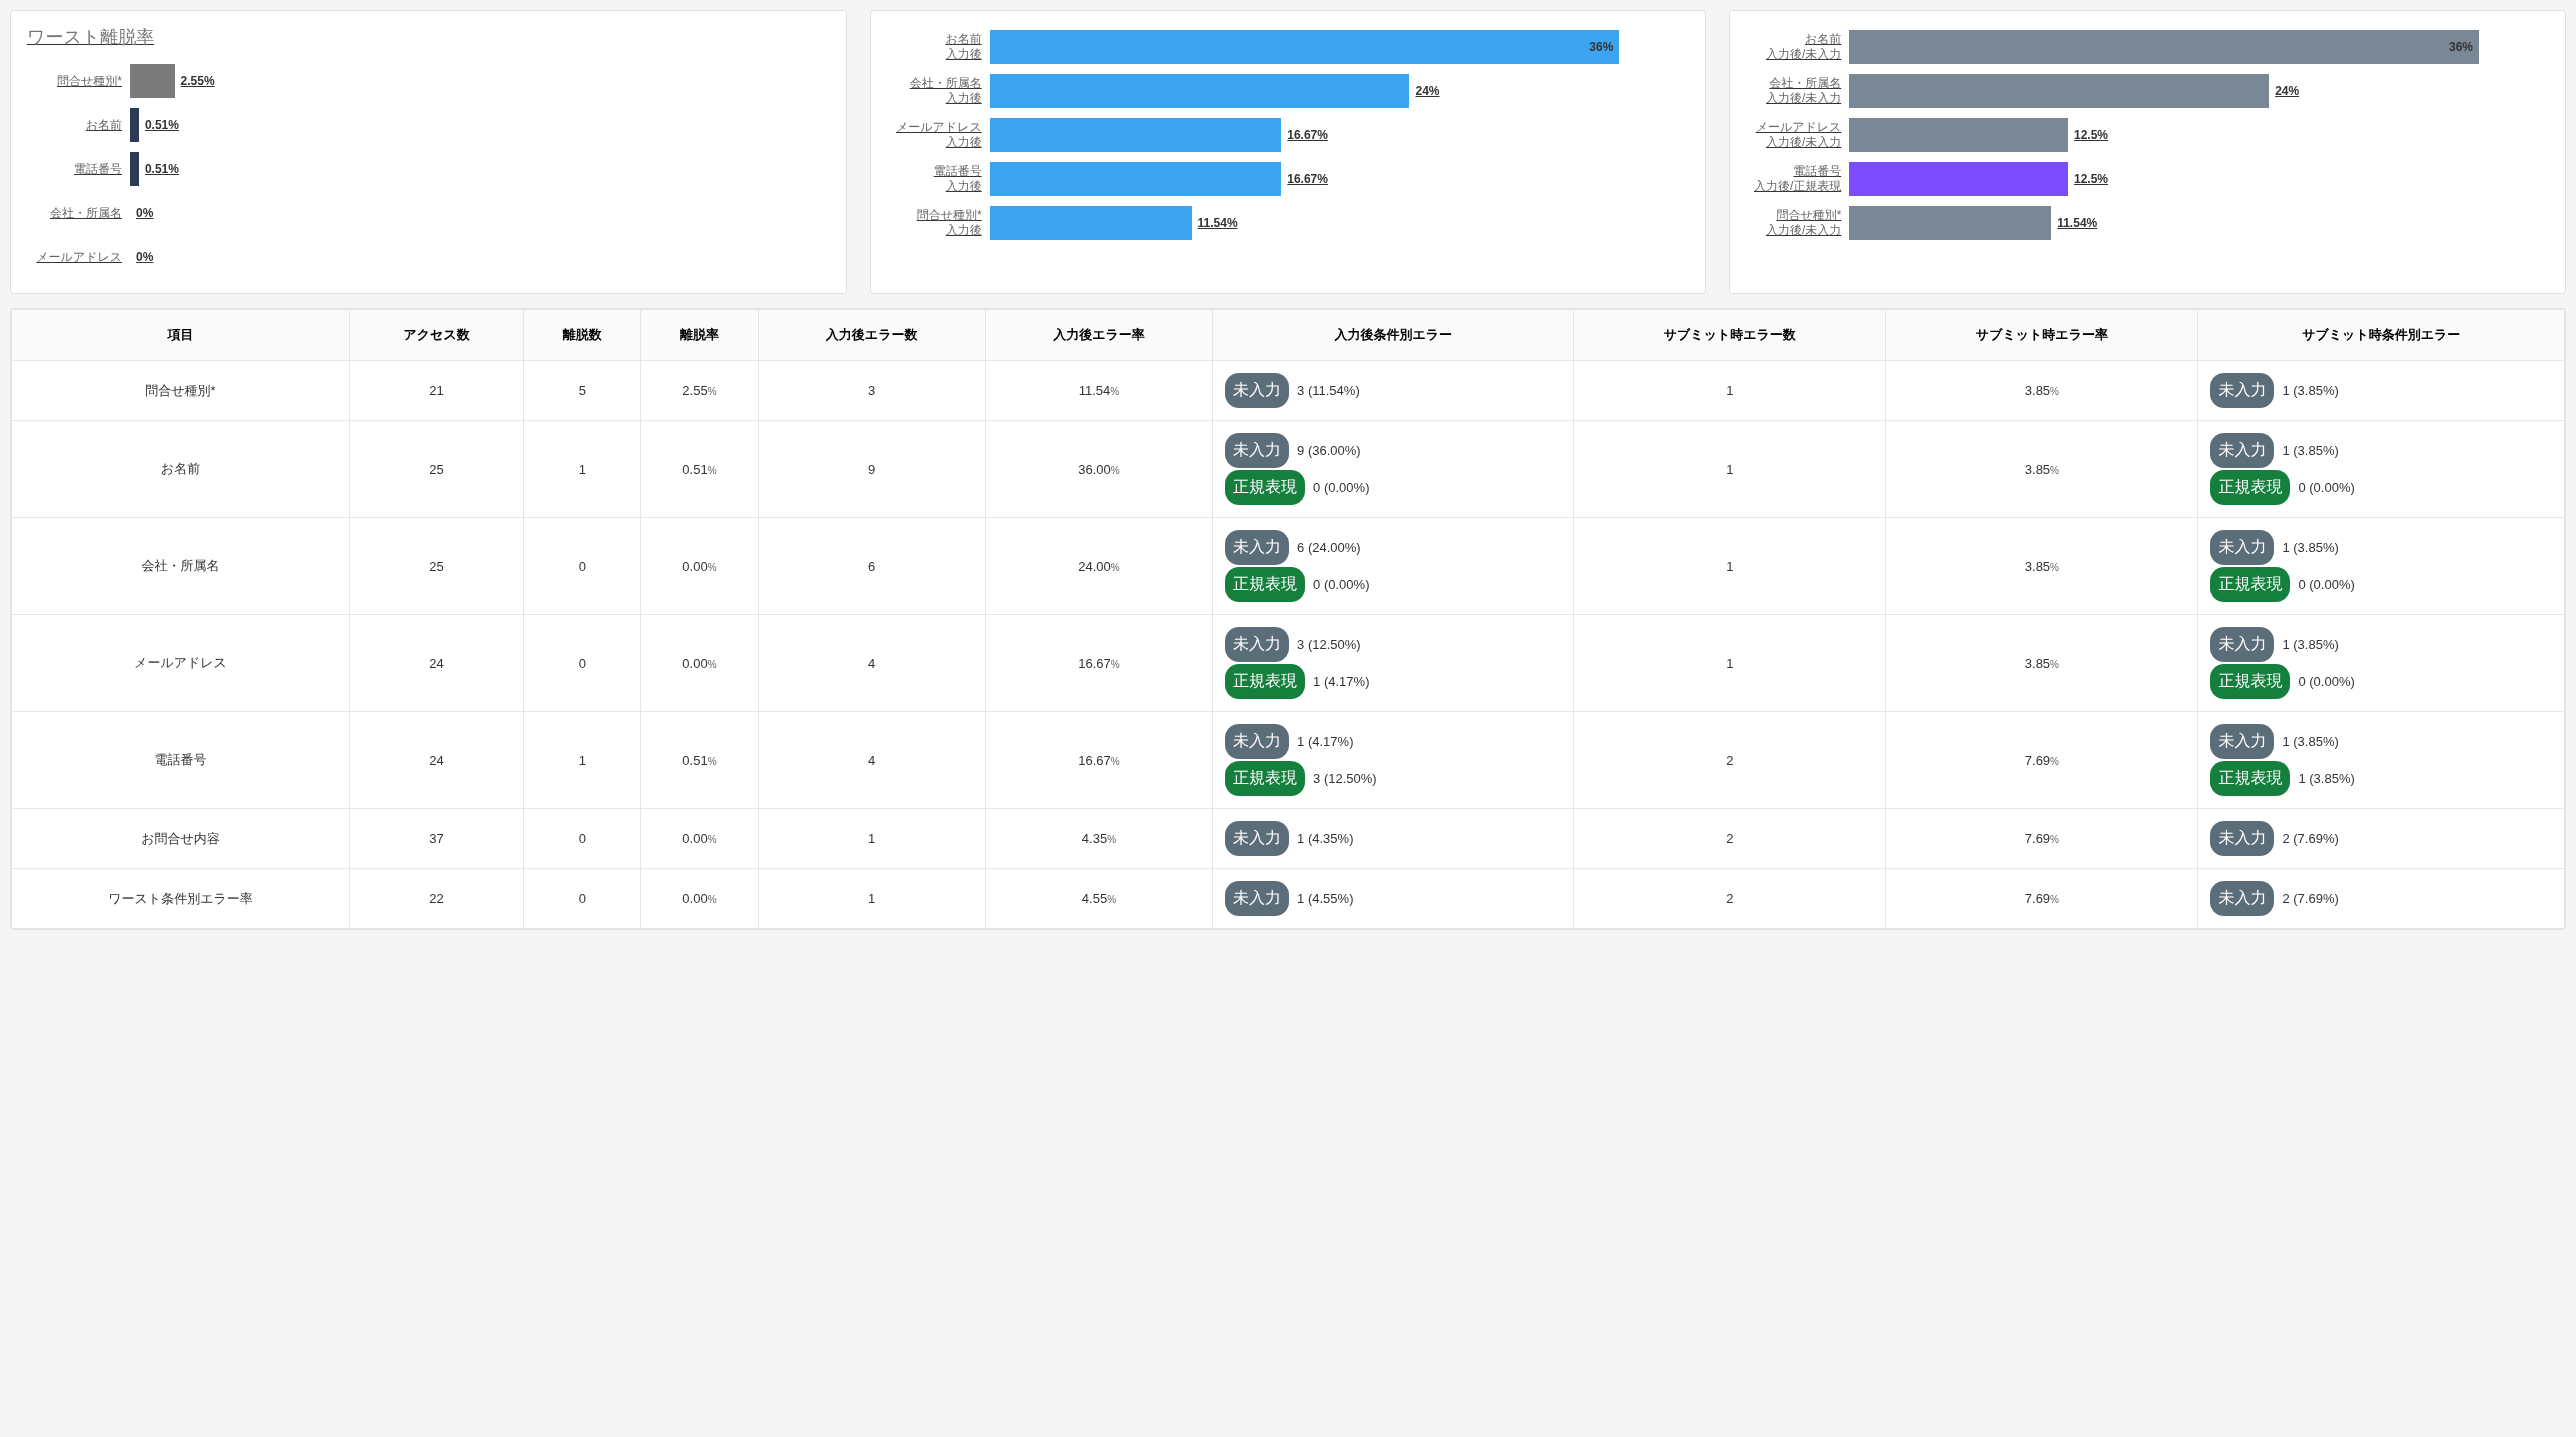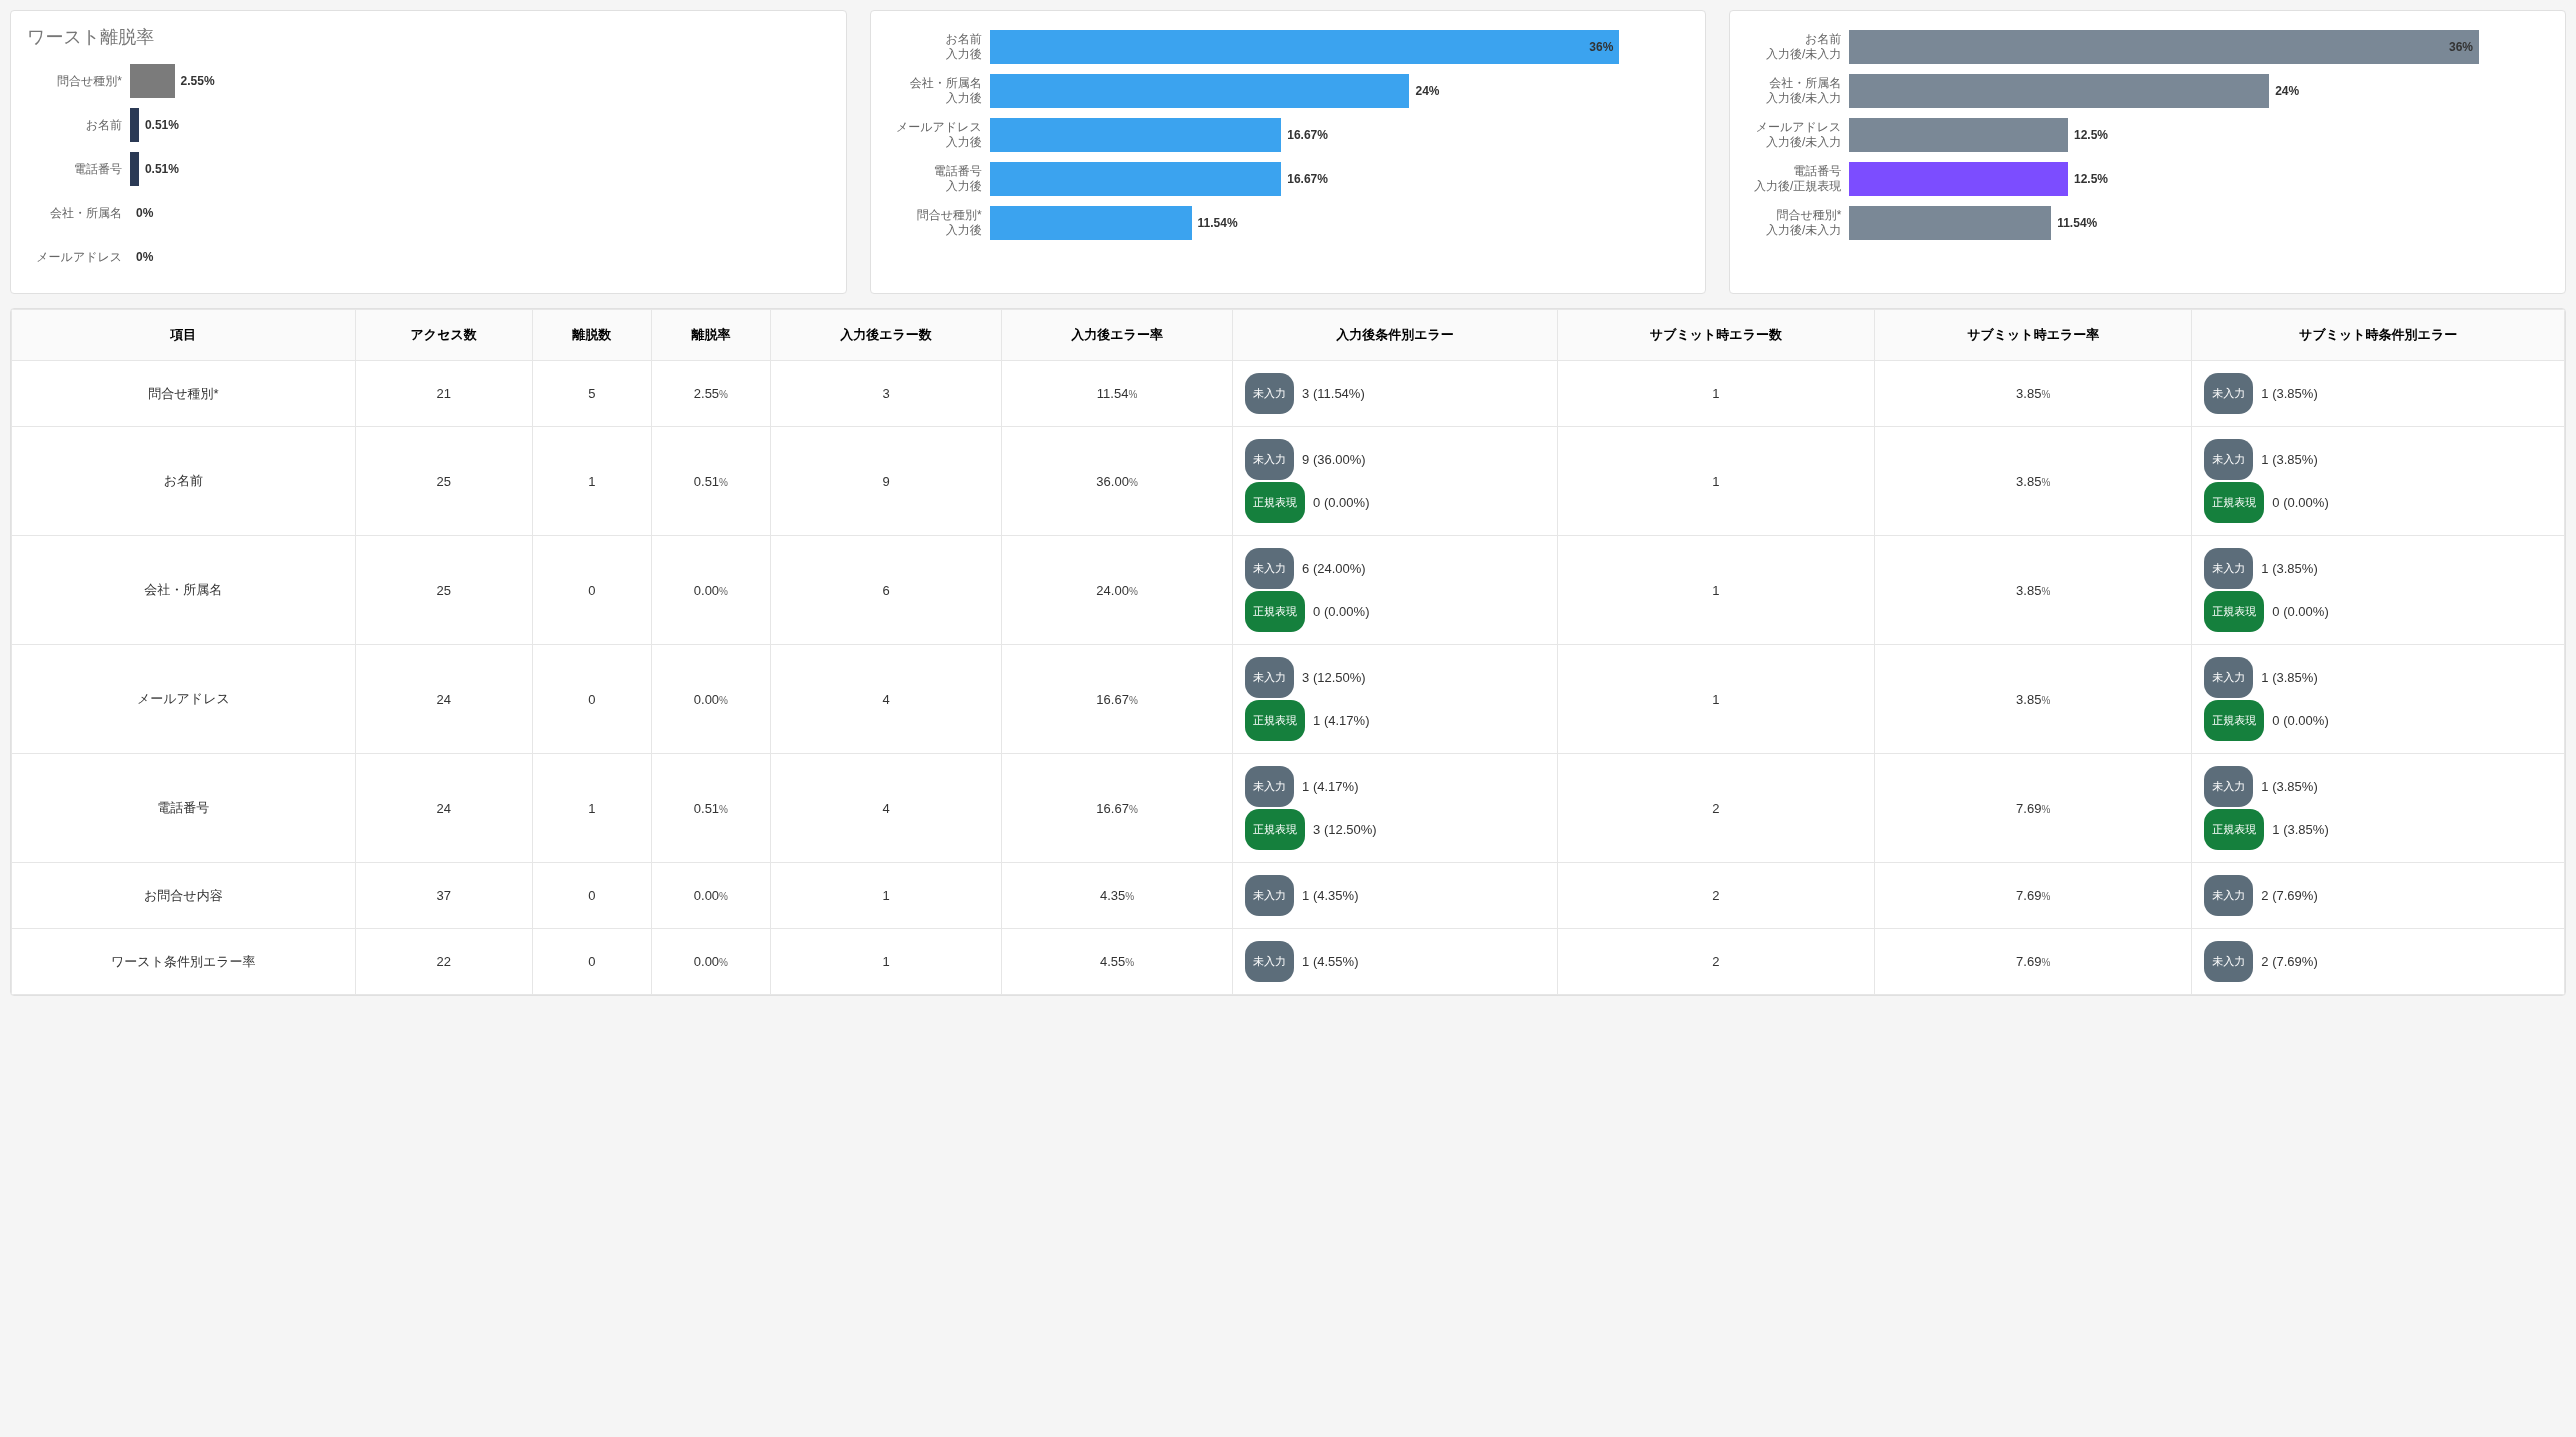--- a/index.html
+++ b/index.html
@@ -8,20 +8,21 @@
     font-family: "Hiragino Sans", "Meiryo", sans-serif;
     background: #f5f5f5;
     color: #333;
     padding: 10px;
     font-size: 14px;
   }
   .charts-row {
     display: flex;
     gap: 23px;
     margin-bottom: 14px;
+    text-decoration: underline;
   }
   .chart-card {
     flex: 1;
     background: #fff;
     border: 1px solid #e0e0e0;
     border-radius: 4px;
     padding: 14px 16px 14px 10px;
   }
   .chart-title {
     color: #777;
@@ -108,22 +109,22 @@
   .badge-line {
     display: flex;
     align-items: center;
     gap: 8px;
     margin: 2px 0;
     white-space: nowrap;
   }
   .badge {
     display: inline-block;
     color: #fff;
-    font-size: 11px;
-    padding: 13px 8px;
+    font-size: 16px;
+    padding: 7px 8px;
     border-radius: 14px;
     min-width: 48px;
     text-align: center;
   }
   .badge-slate  { background: #5c6d7a; }
   .badge-purple { background: #15803d; }
   .badge-text { color: #333; font-size: 13px; }
 </style>
 </head>
 <body>

